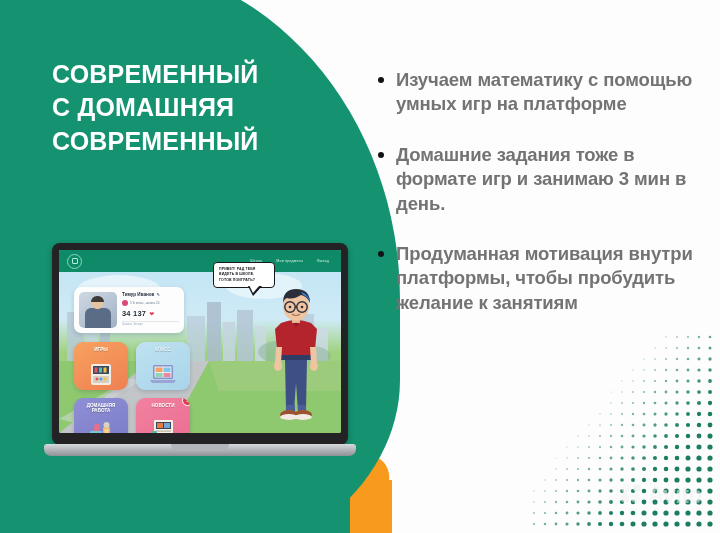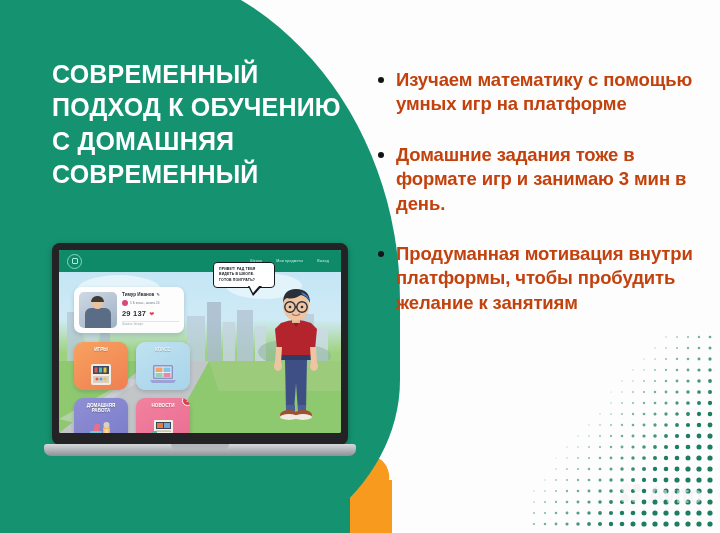--- a/index.html
+++ b/index.html
@@ -91,21 +91,21 @@
     margin-bottom: 26px;
   }
   .bullet .dot {
     flex: 0 0 auto;
     width: 6px; height: 6px;
     border-radius: 50%;
     background: #111316;
     margin: 9px 12px 0 0;
   }
   .bullet .txt {
-    color: #c2410c;
+    color: #737373;
     font-size: 18.5px;
     font-weight: 700;
     line-height: 1.32;
     letter-spacing: -0.1px;
   }
 
   
   #laptop {
     position: absolute;
     left: 44px; top: 243px;
@@ -583,21 +583,20 @@
         <circle cx="136" cy="191" r="2.60" opacity="1.00"></circle>
         <circle cx="147" cy="191" r="2.60" opacity="1.00"></circle>
         <circle cx="158" cy="191" r="2.60" opacity="1.00"></circle>
         <circle cx="169" cy="191" r="2.60" opacity="1.00"></circle>
         <circle cx="180" cy="191" r="2.60" opacity="1.00"></circle>
       </g>
   </svg>
 
   <div class="heading">
     <div>СОВРЕМЕННЫЙ</div>
-    <div>ПОДХОД К ОБУЧЕНИЮ</div>
     <div>С ДОМАШНЯЯ</div>
     <div>СОВРЕМЕННЫЙ</div>
   </div>
 
   <div class="bullets">
     <div class="bullet">
       <span class="dot"></span>
       <span class="txt">Изучаем математику с помощью умных игр на платформе</span>
     </div>
     <div class="bullet">
@@ -661,21 +660,21 @@
           <div class="card-body">
             <div class="card-name">
               <span>Тимур Иванов</span>
               <span class="pencil">✎</span>
             </div>
             <div class="card-sub">
               <span class="pill"></span>
               <span>5 Б класс, школа 24</span>
             </div>
             <div class="card-score">
-              <b>29 137</b>
+              <b>34 137</b>
               <span class="heart">❤</span>
             </div>
             <div class="card-bar">Уровень: Эксперт</div>
           </div>
         </div>
 
         <div class="tiles">
           <div class="tile tile-games">
             <div class="t-label">ИГРЫ</div>
             <svg class="t-art" viewBox="0 0 30 26">

